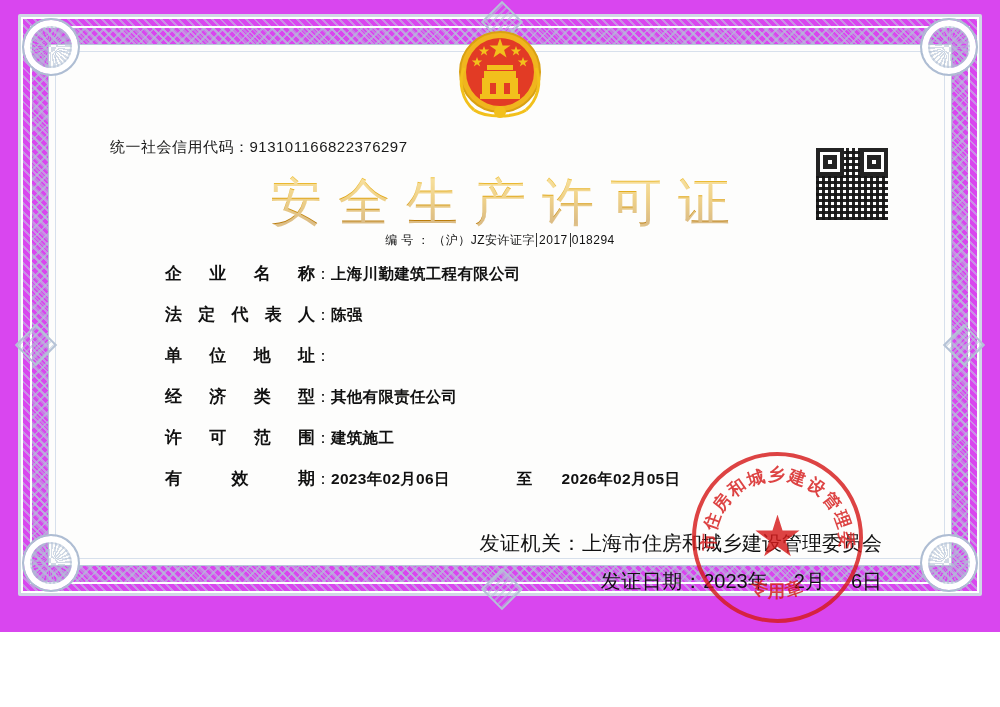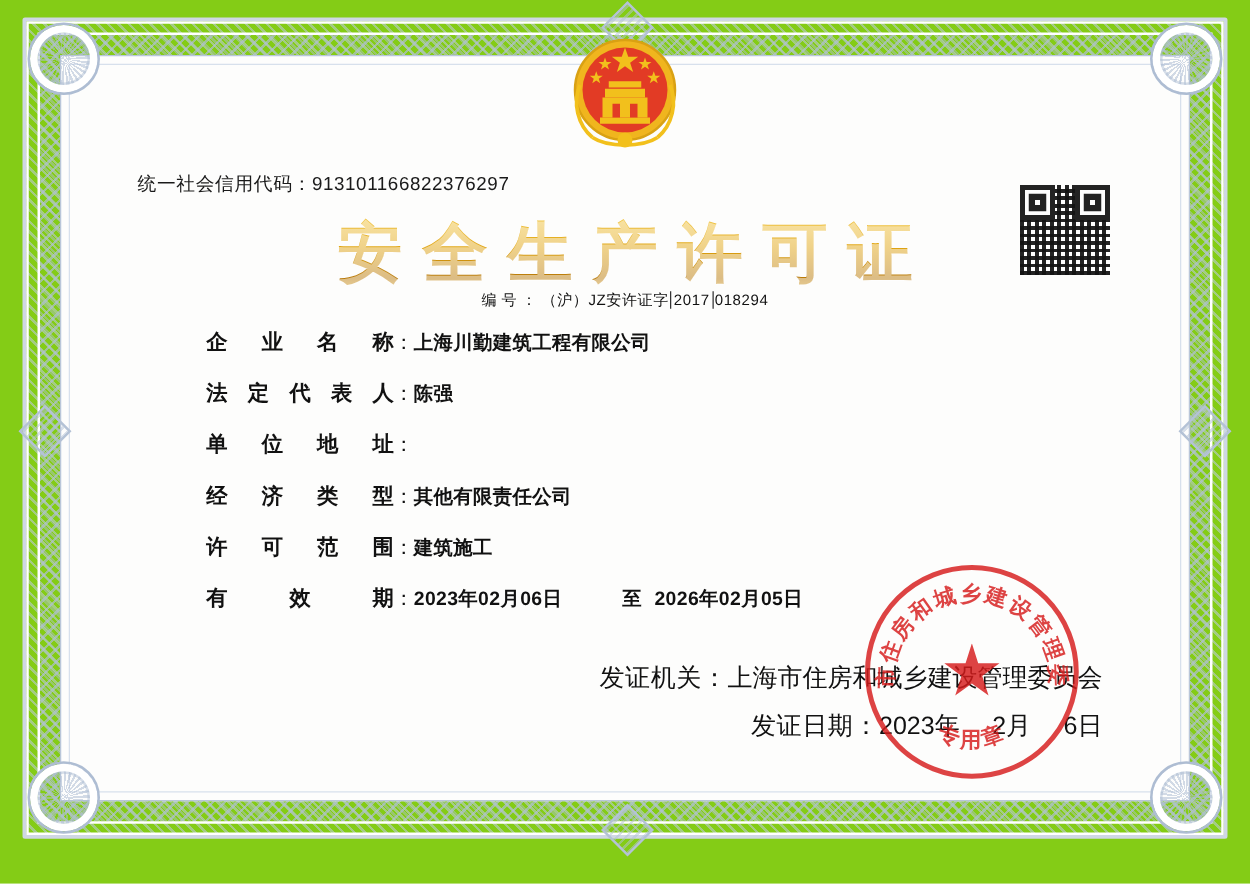--- a/index.html
+++ b/index.html
@@ -10,22 +10,22 @@
   body {
     width: 1000px;
     height: 707px;
     font-family: "Liberation Sans", sans-serif;
     overflow: hidden;
   }
 
   #certificate {
     position: relative;
     width: 1000px;
-    height: 707px;
-    background: #84cc16;
+    height: 632px;
+    background: #d946ef;
     box-sizing: border-box;
   }
 
   
   .frame-outer {
     position: absolute;
     left: 18px;
     top: 14px;
     right: 18px;
     bottom: 36px;
@@ -159,21 +159,21 @@
   .qr::before { left: 0; top: 0; }
   .qr::after  { right: 0; top: 0; }
 
   .main-title {
     position: absolute;
     left: 0; right: 0;
     top: 168px;
     text-align: center;
     font-family: "DejaVu Serif", "Liberation Serif", serif;
     font-size: 52px;
-    font-weight: bold;
+    font-weight: normal;
     letter-spacing: 16px;
     text-indent: 16px;
     color: #e3a80b;
     background: linear-gradient(180deg, #f6cf52 0%, #e0a513 42%, #b8790a 78%, #e8bb3c 100%);
     -webkit-background-clip: text;
     background-clip: text;
     -webkit-text-fill-color: transparent;
     text-shadow: 0 1px 0 rgba(255,255,255,0.5);
   }
 
@@ -225,20 +225,21 @@
   .field-value {
     font-size: 15.5px;
     color: #111;
     letter-spacing: 0.3px;
     white-space: nowrap;
     font-weight: bold;
   }
   .field-value.valid-range {
     display: flex;
     align-items: flex-start;
+    gap: 19px;
   }
   .valid-to-label {
     margin: 0 10px 0 48px;
     font-size: 15.5px;
   }
 
   .issuer-block {
     position: absolute;
     right: 118px;
     top: 524px;

